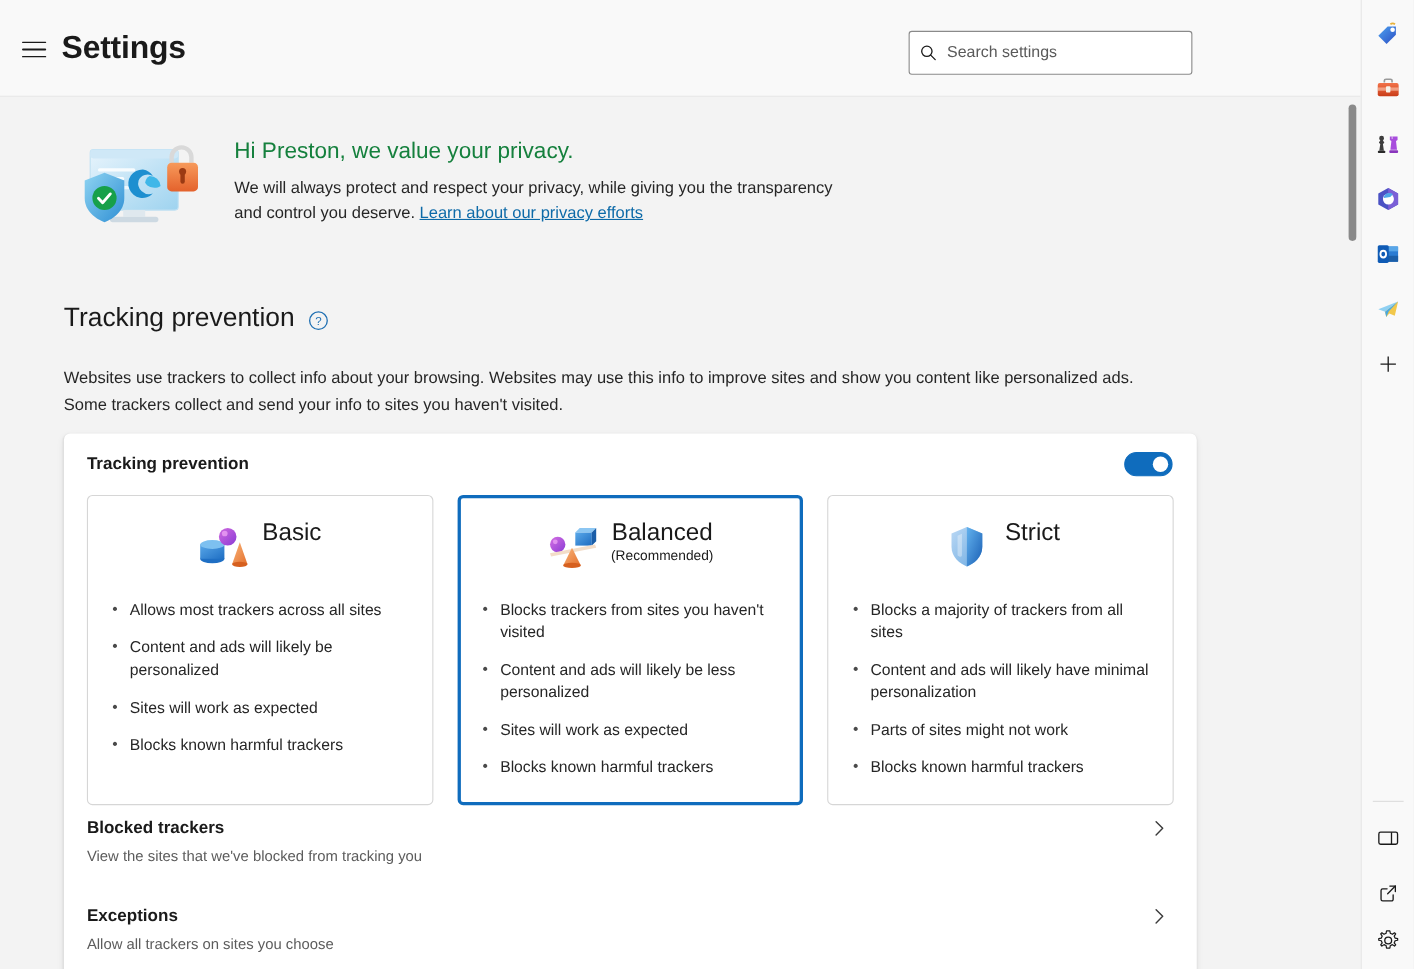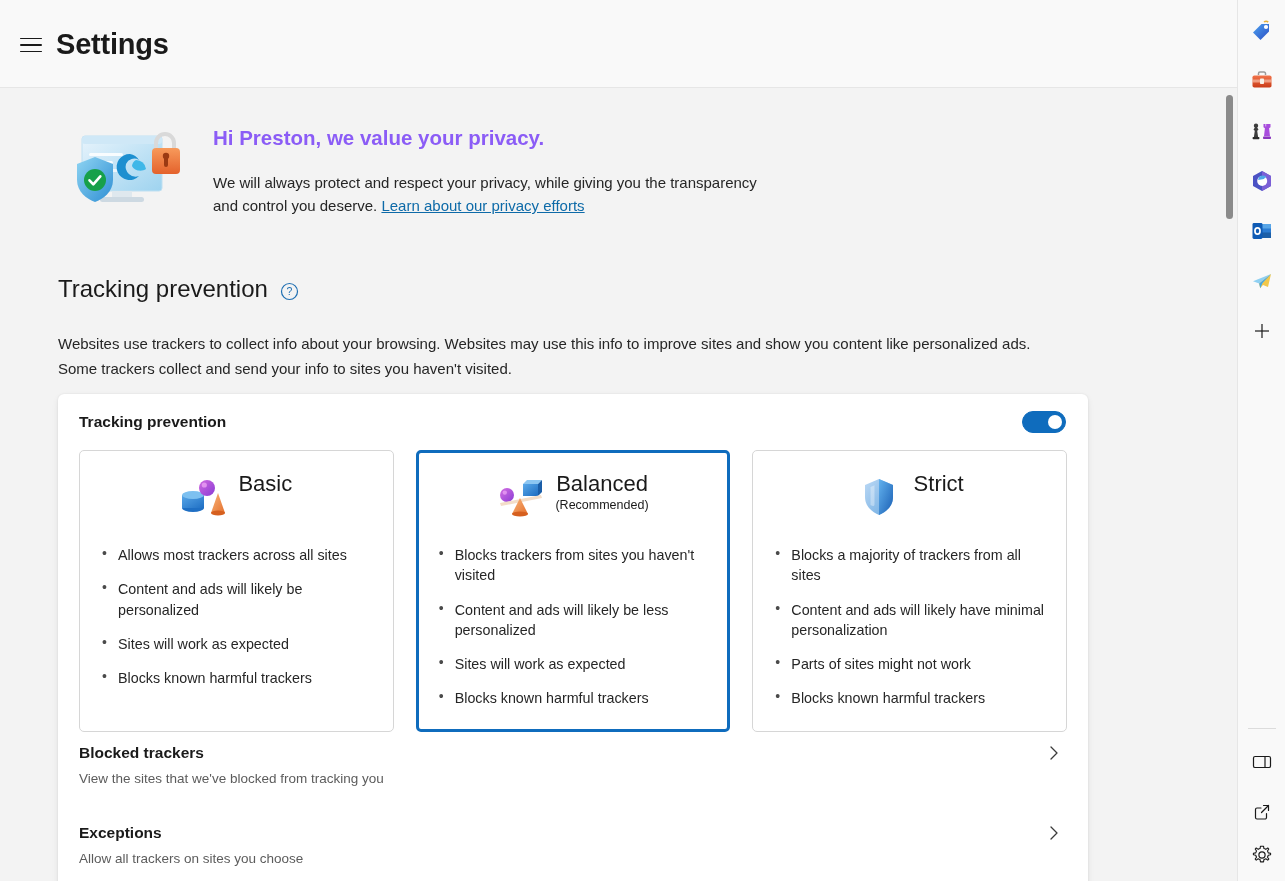--- a/index.html
+++ b/index.html
@@ -98,23 +98,23 @@
   }
   .privacy-art {
     position: relative;
     width: 135px; height: 95px;
     flex: 0 0 135px;
     margin-top: 6px;
   }
   .privacy-text { margin-left: 20px; padding-top: 6px; }
   .privacy-title {
     font-size: 20.5px;
-    font-weight: 700;
-    color: #8b5cf6;
-    margin-bottom: 21px;
+    font-weight: 400;
+    color: #15803d;
+    margin-bottom: 9px;
   }
   .privacy-body {
     font-size: 15px;
     color: #262626;
     line-height: 1.55;
     max-width: 660px;
   }
   .privacy-link {
     color: #0d6aa8;
     text-decoration: underline;
@@ -325,20 +325,29 @@
 <div id="app">
 
   <div class="header">
     <div class="hamburger">
       <span></span>
       <span></span>
       <span></span>
     </div>
     <div class="page-title">Settings</div>
 
+    <div class="search-wrap">
+      <div class="search-icon">
+        <svg width="16" height="16" viewBox="0 0 16 16" fill="none">
+          <circle cx="6.6" cy="6.6" r="4.7" stroke="#1a1a1a" stroke-width="1.2"></circle>
+          <line x1="10.1" y1="10.1" x2="14.2" y2="14.2" stroke="#1a1a1a" stroke-width="1.2" stroke-linecap="round"></line>
+        </svg>
+      </div>
+      <input class="search-input" type="text" autofocus="" placeholder="Search settings" style="">
+    </div>
   </div>
 
   <div class="content">
 
     <div class="privacy-banner">
       <div class="privacy-art">
         <svg width="135" height="95" viewBox="0 0 135 95">
           <defs>
             <linearGradient id="gScreen" x1="0" y1="0" x2="1" y2="1">
               <stop offset="0%" stop-color="#e8f4fc"></stop>

